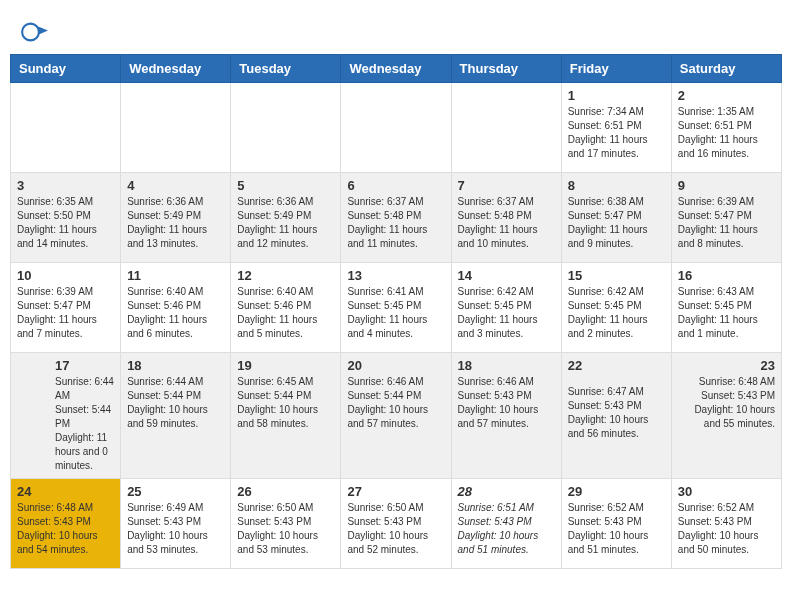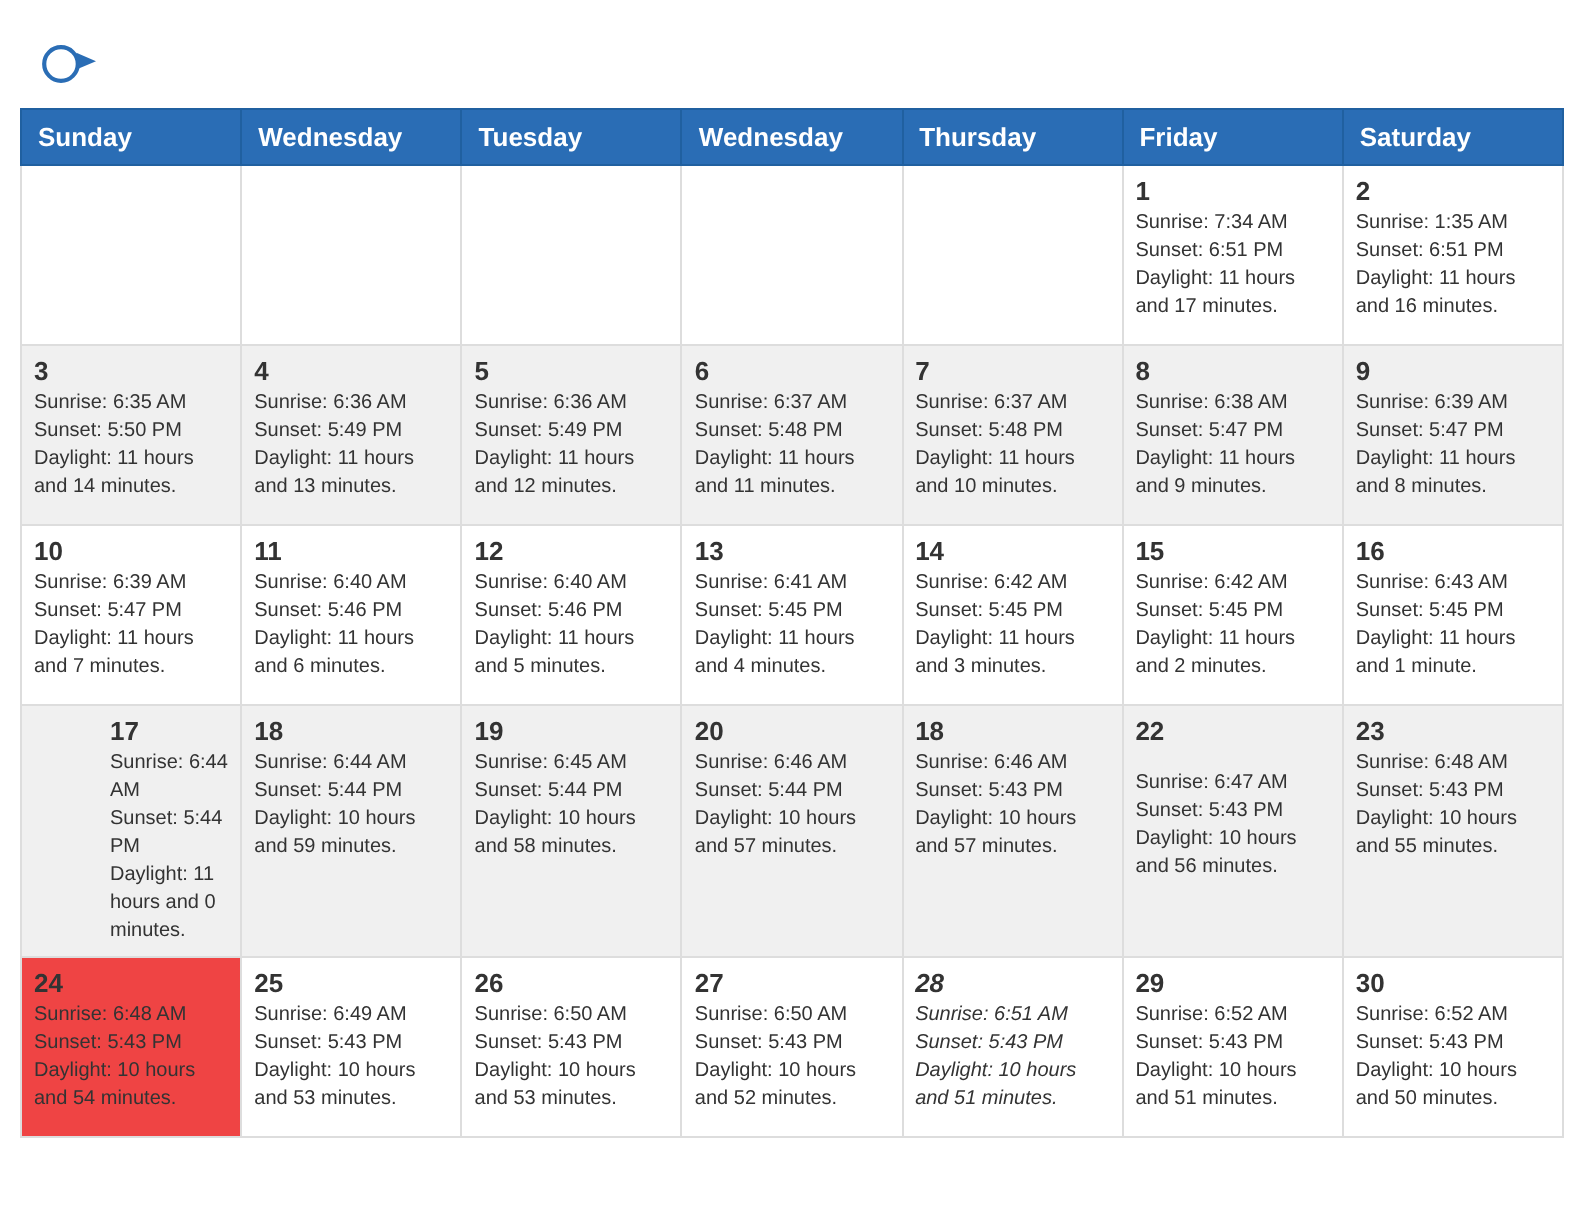--- a/index.html
+++ b/index.html
@@ -263,29 +263,29 @@
           <div class="day-info" style="white-space: pre-line;">Sunrise: 6:46 AM
 Sunset: 5:43 PM
 Daylight: 10 hours and 57 minutes.</div>
         </td>
         <td style="background: rgb(240, 240, 240);">
           <span class="day-number">22</span>
           <div class="day-info" style="white-space: pre-line; margin-top: 12px;">Sunrise: 6:47 AM
 Sunset: 5:43 PM
 Daylight: 10 hours and 56 minutes.</div>
         </td>
-        <td style="background: rgb(240, 240, 240);">
+        <td style="background: rgb(240, 240, 240); text-align: right;">
           <span class="day-number">23</span>
           <div class="day-info" style="white-space: pre-line;">Sunrise: 6:48 AM
 Sunset: 5:43 PM
 Daylight: 10 hours and 55 minutes.</div>
         </td>
       </tr>
       <tr>
-        <td style="background: #ef4444; margin-top: 15px;">
+        <td style="background: #eab308; margin-top: 15px;">
           <span class="day-number">24</span>
           <div class="day-info" style="white-space: pre-line;">Sunrise: 6:48 AM
 Sunset: 5:43 PM
 Daylight: 10 hours and 54 minutes.</div>
         </td>
         <td style="background: rgb(255, 255, 255);">
           <span class="day-number">25</span>
           <div class="day-info" style="white-space: pre-line;">Sunrise: 6:49 AM
 Sunset: 5:43 PM
 Daylight: 10 hours and 53 minutes.</div>

